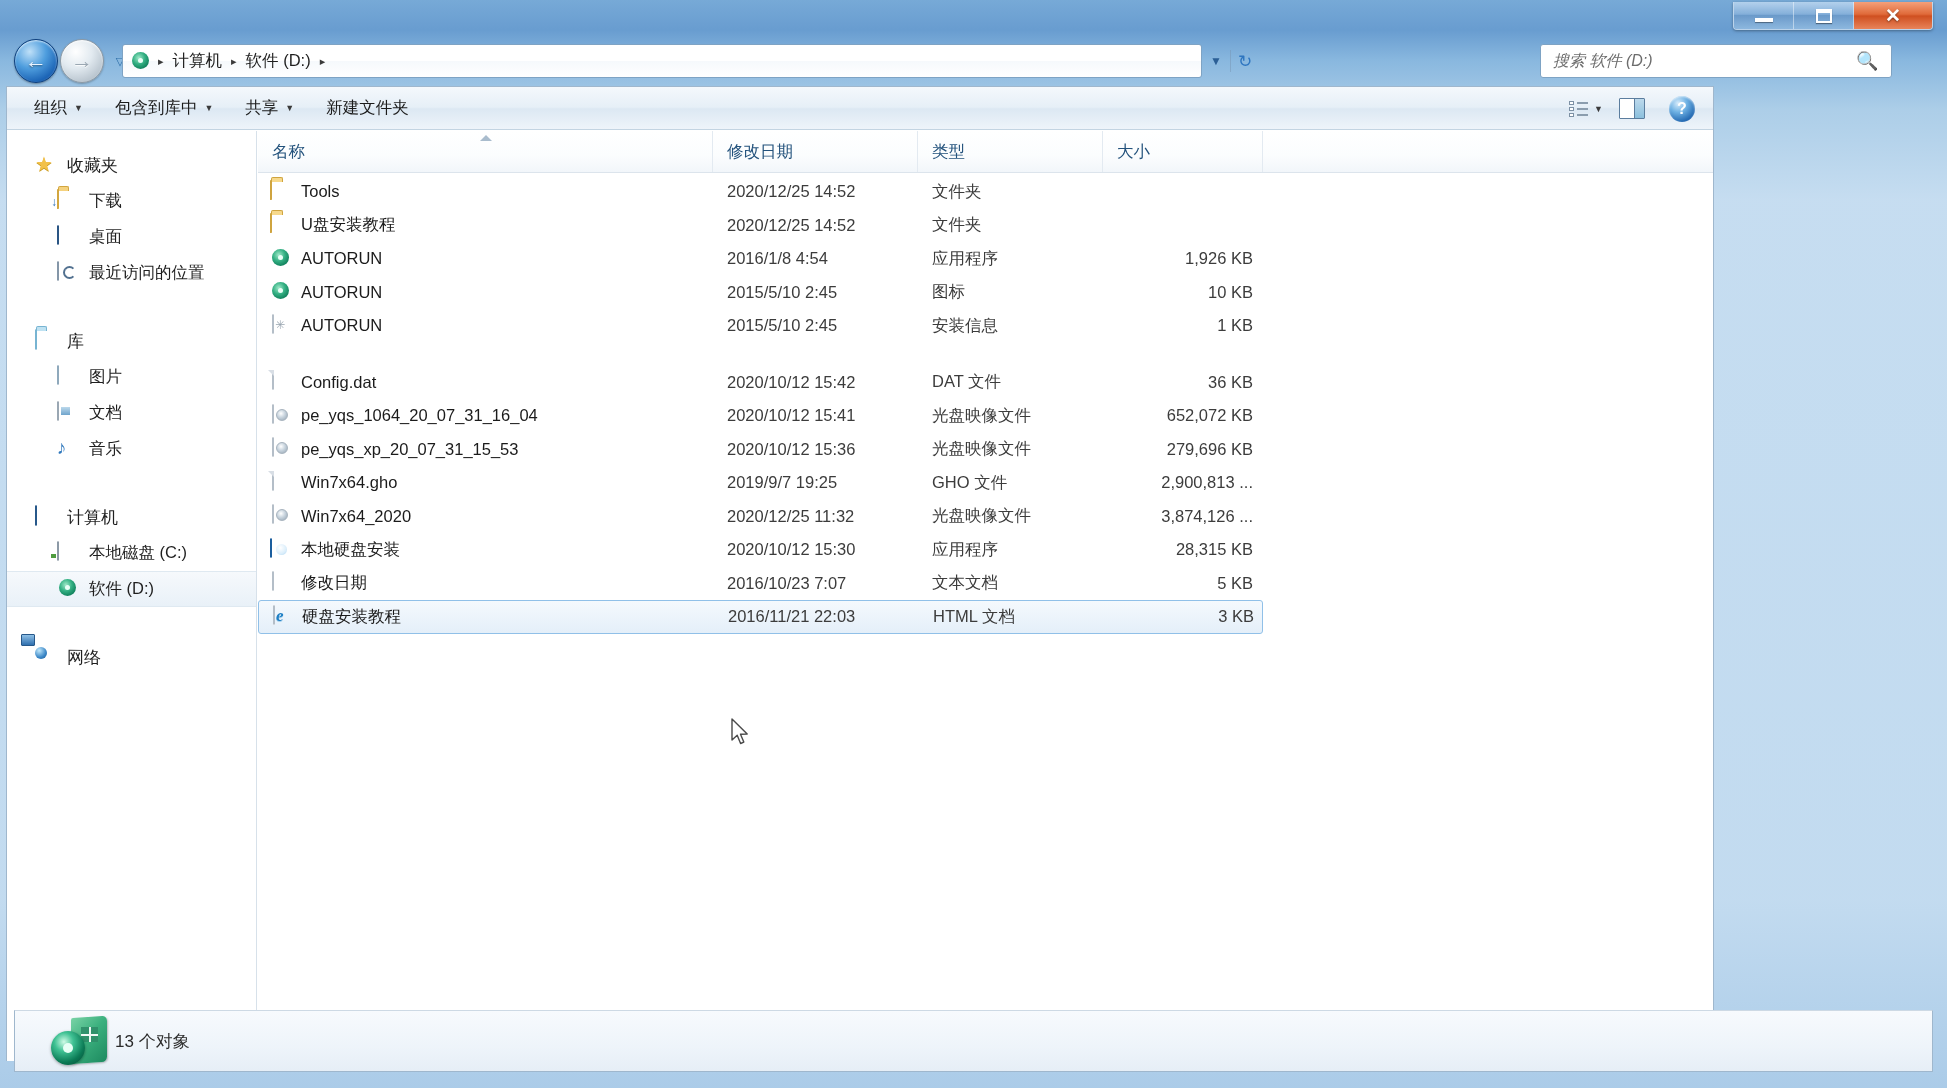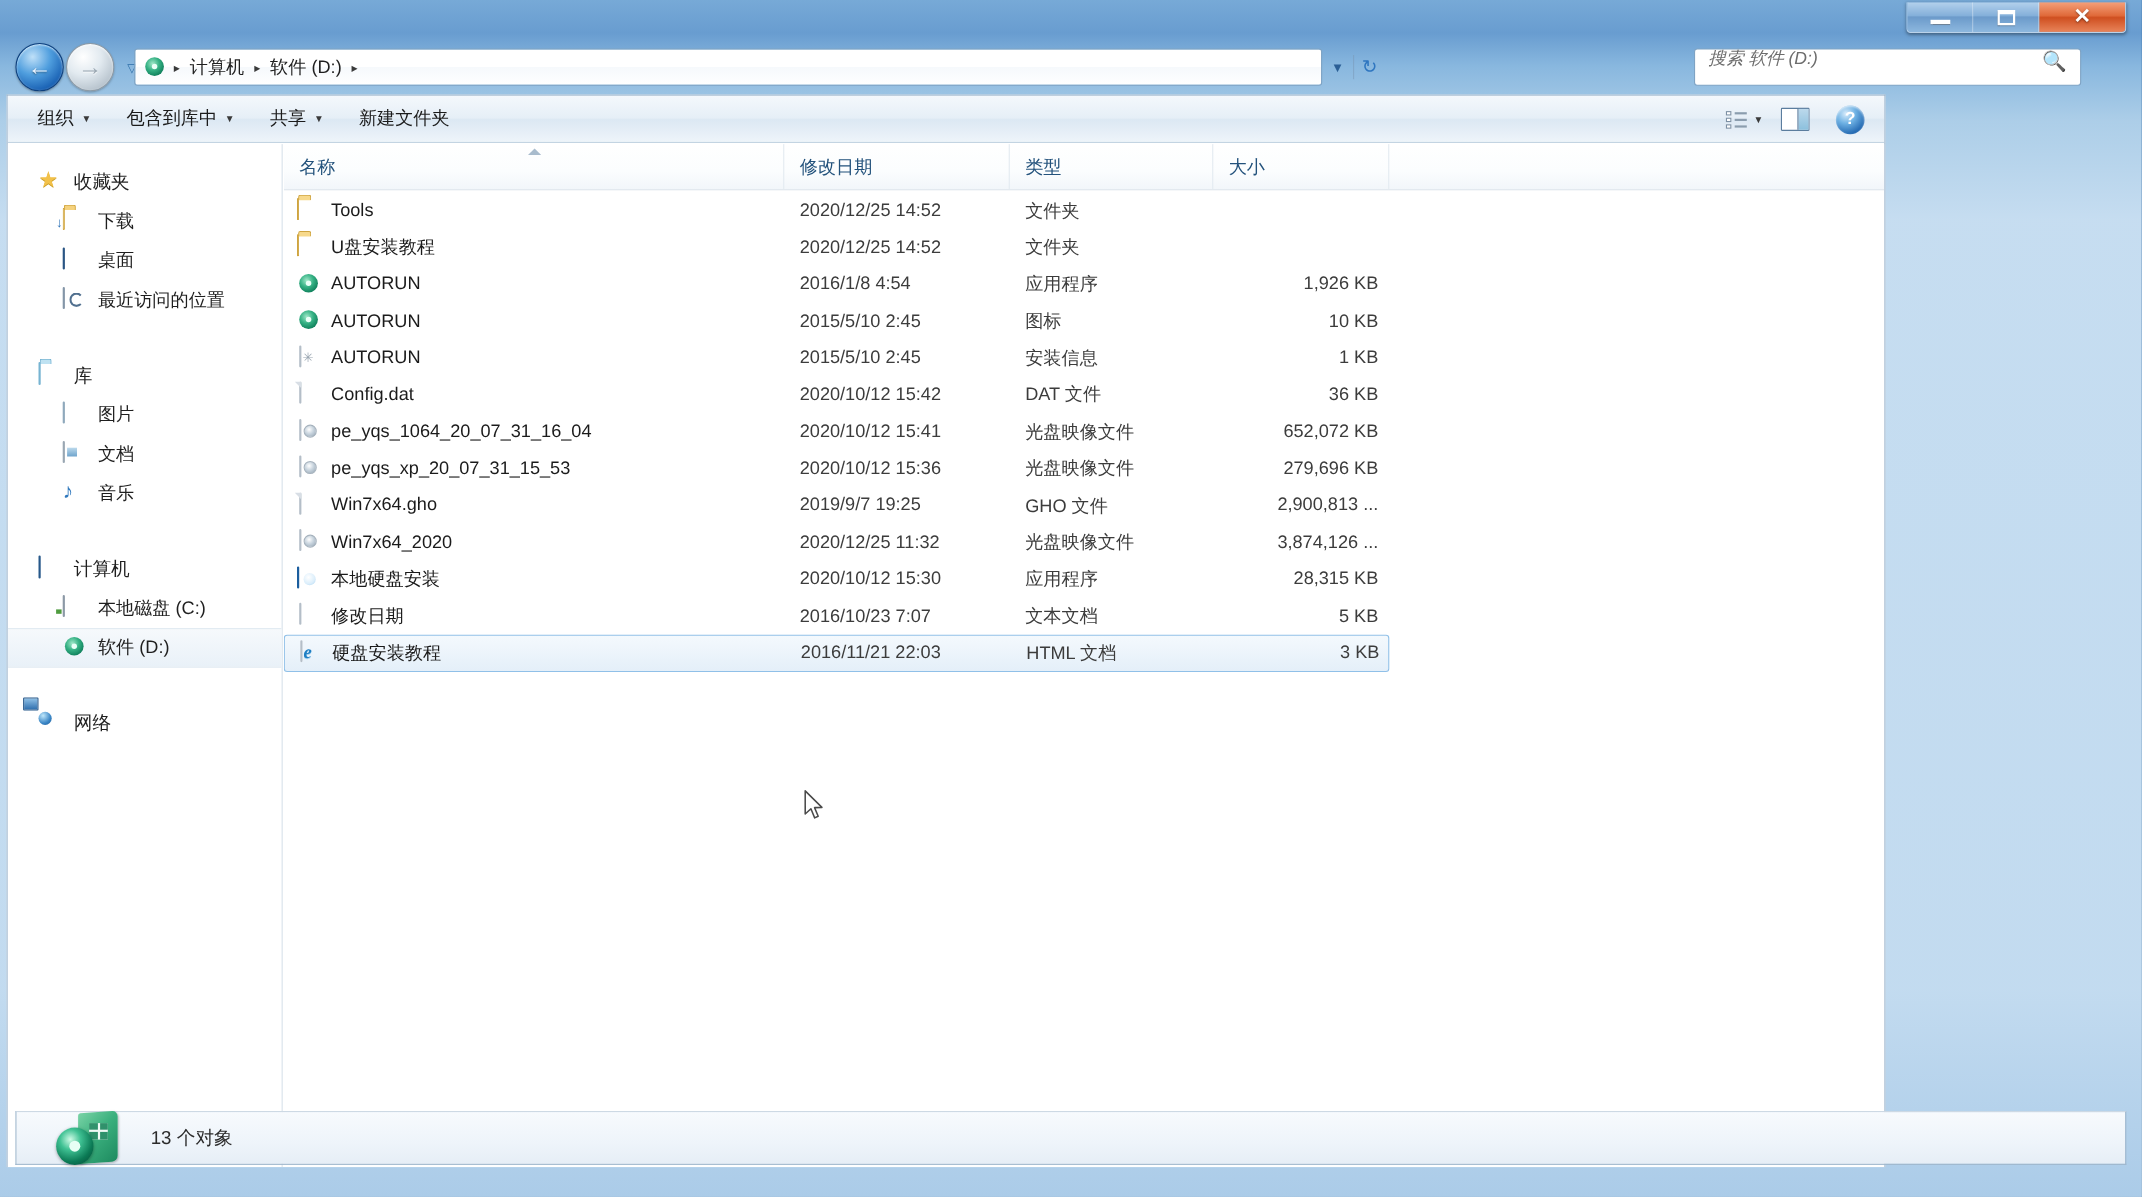--- a/index.html
+++ b/index.html
@@ -127,21 +127,21 @@
     color:#2b5f96; font-size:12px;
   }
   .addrbtn.refresh { color:#2f76c0; font-size:17px; }
   .vsep { width:1px; height:22px; background:rgba(120,150,180,0.5); }
 
   #searchbox {
     position:absolute; left:1540px; top:4px; width:352px; height:34px;
     background:#ffffff;
     border:1px solid #7ea3c4;
     border-radius:3px;
-    display:flex; align-items:flex-start;
+    display:flex; align-items:center;
     box-shadow: inset 0 1px 0 rgba(255,255,255,0.9);
   }
   #searchinput {
     border:none; outline:none; background:transparent;
     flex:1; margin-left:12px;
     font-family:"Liberation Sans", sans-serif;
     font-size:16px; font-style:italic; color:#6d6d6d;
   }
   #searchinput::placeholder { color:#6d6d6d; font-style:italic; opacity:1; }
   #searchicon { margin-right:12px; color:#2f6fb0; font-size:18px; }
@@ -436,24 +436,24 @@
   }
   .fi-ie::after {
     content:'e'; position:absolute; left:2px; top:0px;
     font-family:"Liberation Serif", serif; font-style:italic; font-weight:bold;
     font-size:17px; color:#1f7fc4;
     text-shadow:0 1px 0 #a9d4ef;
   }
 
   
   #statusbar {
-    position:absolute; left:14px; top:1010px; width:1919px; height:49px;
+    position:absolute; left:14px; top:1010px; width:1919px; height:62px;
     background:linear-gradient(180deg,#f7fafd 0%, #eef4fa 60%, #e6eef6 100%);
     border:1px solid #9fb7cd; border-top:1px solid #cdd9e4;
-    display:flex; align-items:center; gap:22px; padding-left:34px;
+    display:flex; align-items:center; padding-left:34px;
   }
   #status-disc { width:66px; height:52px; position:relative; flex:none; }
   #status-disc .sheet {
     position:absolute; left:22px; top:2px; width:36px; height:46px;
     background:linear-gradient(135deg,#79d3a6 0%, #3bb07e 45%, #1d8a5f 100%);
     border-radius:2px 5px 5px 2px;
     transform: skewY(-4deg);
     box-shadow: 1px 1px 2px rgba(0,0,0,0.25);
   }
   #status-disc .flag {
@@ -694,21 +694,21 @@
           </div>
           <div class="filerow" style="width: 1005px;">
             <span class="cell-name" style="left:0px">
               <span class="fico"><span class="fi-inf"></span></span>
               <span>AUTORUN</span>
             </span>
             <span class="cell-date" style="left:469px">2015/5/10 2:45</span>
             <span class="cell-type" style="left:674px">安装信息</span>
             <span class="cell-size" style="left:845px;width:150px">1 KB</span>
           </div>
-          <div class="filerow" style="width: 1005px;">
+          <div class="filerow" style="width: 1005px; margin-top: 23px;">
             <span class="cell-name" style="left:0px">
               <span class="fico"><span class="fi-page"></span></span>
               <span>Config.dat</span>
             </span>
             <span class="cell-date" style="left:469px">2020/10/12 15:42</span>
             <span class="cell-type" style="left:674px">DAT 文件</span>
             <span class="cell-size" style="left:845px;width:150px">36 KB</span>
           </div>
           <div class="filerow" style="width: 1005px;">
             <span class="cell-name" style="left:0px">

